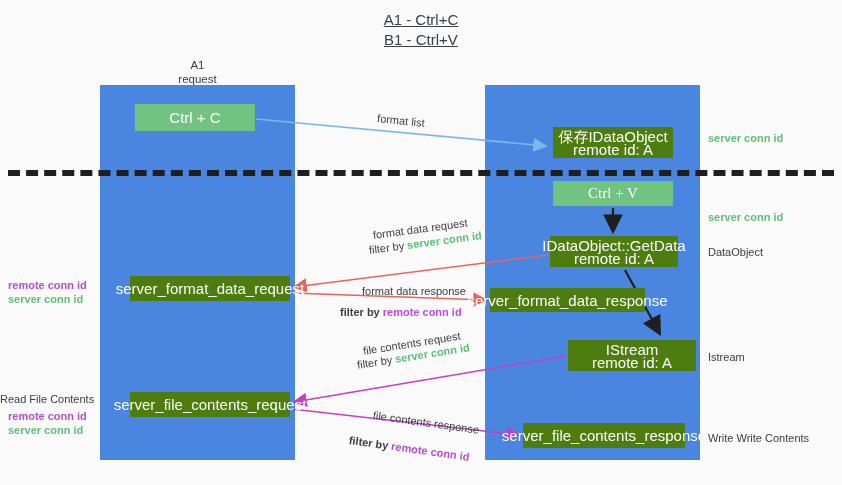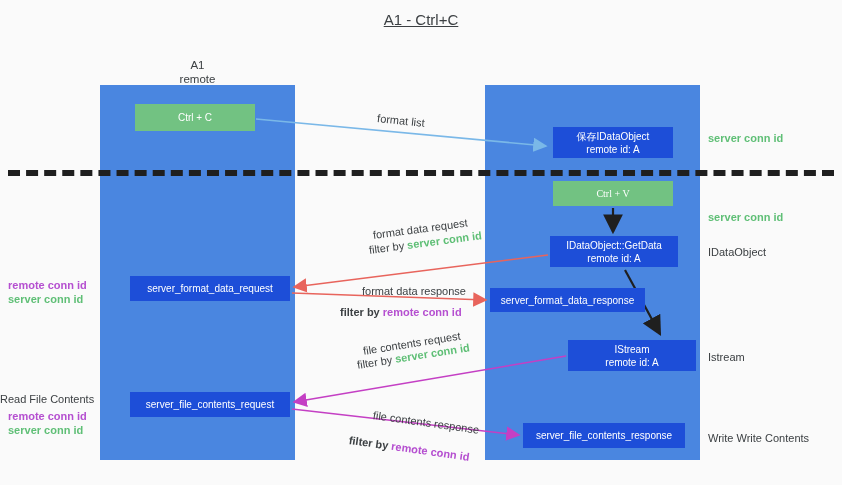--- a/index.html
+++ b/index.html
@@ -23,25 +23,25 @@
   }
 
   
   .lane{background:#4a86e0;}
   #lane-a1{left:100px;top:85px;width:195px;height:375px;}
   #lane-b1{left:485px;top:85px;width:215px;height:375px;}
 
   
   .box{
     display:flex;align-items:center;justify-content:center;
-    text-align:center;color:#ffffff;font-size:10px;line-height:13px;
+    text-align:center;color:#ffffff;font-size:15px;line-height:13px;
     box-sizing:border-box;padding:3px 4px;
   }
   .box.green{background:#72c282;}
-  .box.orange{background:#1d4ed8;}
+  .box.orange{background:#4d7c0f;}
   .box span{display:block;white-space:pre-line;}
 
   #box-ctrlc{left:135px;top:104px;width:120px;height:27px;}
   #box-idataobject{left:553px;top:127px;width:120px;height:31px;}
   #box-ctrlv{left:553px;top:181px;width:120px;height:25px;font-family:Liberation Serif, serif;}
   #box-getdata{left:550px;top:236px;width:128px;height:31px;}
   #box-fmtdatareq{left:130px;top:276px;width:160px;height:25px;}
   #box-fmtdataresp{left:490px;top:288px;width:155px;height:24px;}
   #box-istream{left:568px;top:340px;width:128px;height:31px;}
   #box-filereq{left:130px;top:392px;width:160px;height:25px;}
@@ -87,25 +87,26 @@
 
   svg.arrows{position:absolute;left:0;top:0;width:842px;height:485px;overflow:visible;}
 </style>
 </head>
 <body>
 
 <div class="canvas">
 
   <div class="abs title">
     <div>A1 - Ctrl+C</div>
+    <div>B1 - Ctrl+V</div>
   </div>
 
   <div class="abs colhead" style="left:100px;top:58px;width:195px;">
     <div>A1</div>
-    <div>remote</div>
+    <div>request</div>
   </div>
 
   <div class="abs lane" id="lane-a1"></div>
   <div class="abs lane" id="lane-b1"></div>
 
   <svg class="arrows">
     <defs>
       <marker id="ah-blue" markerWidth="9" markerHeight="9" refX="8" refY="4.5" orient="auto">
         <path d="M0,0 L9,4.5 L0,9 z" fill="#7ab8e8"></path>
       </marker>
@@ -185,21 +186,21 @@
   <div class="abs lbl lbl-strong" id="lbl-fdresp2"><span>filter by </span><span class="purple-t">remote conn id</span></div>
 
   <div class="abs lbl rot-up2" id="lbl-fcreq">file contents request</div>
   <div class="abs lbl rot-up2" id="lbl-fcreq2"><span>filter by </span><span class="green-t">server conn id</span></div>
 
   <div class="abs lbl rot-dn2" id="lbl-fcresp">file contents response</div>
   <div class="abs lbl rot-dn2 lbl-strong" id="lbl-fcresp2"><span>filter by </span><span class="purple-t">remote conn id</span></div>
 
   <div class="abs lbl green-t" id="lbl-serverconn-1">server conn id</div>
   <div class="abs lbl green-t" id="lbl-serverconn-2">server conn id</div>
-  <div class="abs lbl" id="lbl-dataobject">IDataObject</div>
+  <div class="abs lbl" id="lbl-dataobject">DataObject</div>
   <div class="abs lbl" id="lbl-istream">Istream</div>
   <div class="abs lbl" id="lbl-writefile">Write Write Contents</div>
 
   <div class="abs" id="lbl-left-1">
     <div class="lbl purple-t">remote conn id</div>
     <div class="lbl green-t">server conn id</div>
   </div>
 
   <div class="abs lbl" id="lbl-readfile">Read File Contents</div>
   <div class="abs" id="lbl-left-2">

